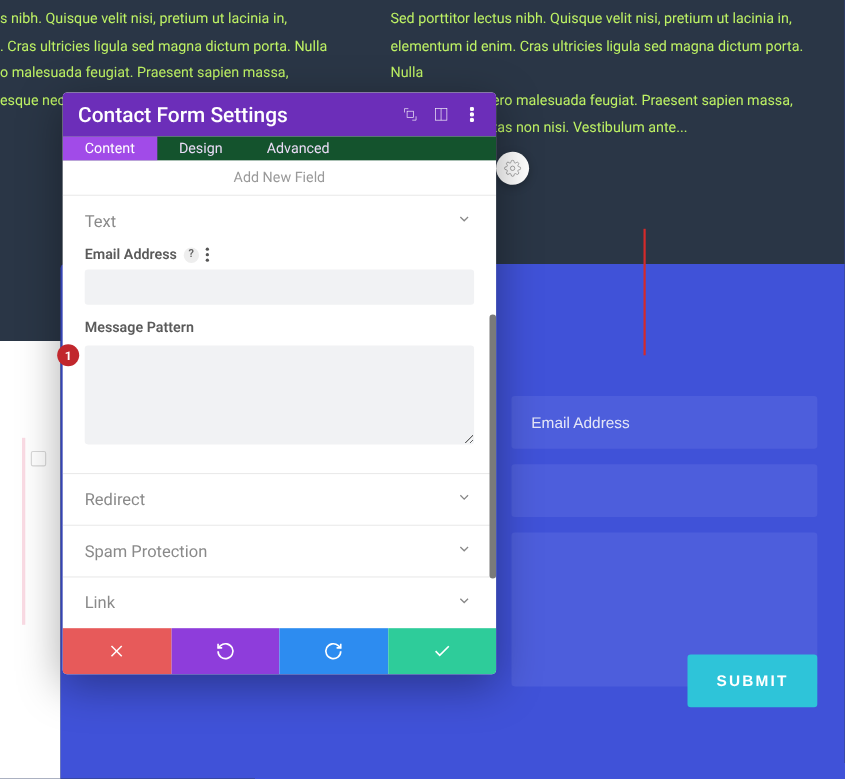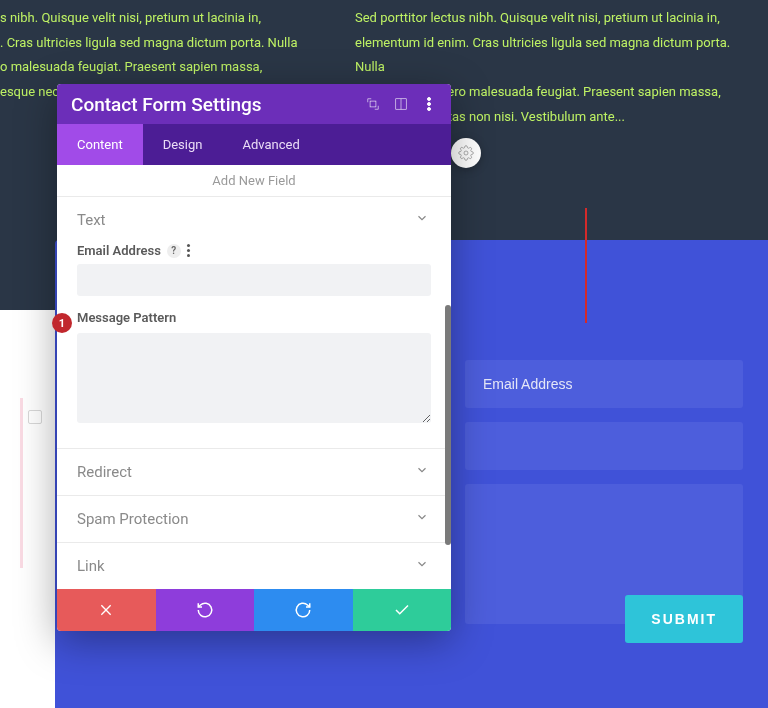--- a/index.html
+++ b/index.html
@@ -124,22 +124,22 @@
     align-items: center;
     padding: 0 14px;
     color: #fff;
   }
   .modal-title { font-size: 19px; font-weight: 500; flex: 1; }
   .header-icons { display: flex; gap: 12px; align-items: center; }
   .header-icon { width: 16px; height: 16px; cursor: pointer; display: flex; align-items: center; justify-content: center; }
   .header-icon svg { stroke: #fff; fill: none; }
 
   .tabs {
-    background: #4c1d95;
-    height: 41px;
+    background: #14532d;
+    height: 22px;
     display: flex;
     align-items: flex-start;
   }
   .tab {
     padding: 0 20px;
     height: 100%;
     display: flex;
     align-items: center;
     color: #eadcf6;
     font-size: 13px;

